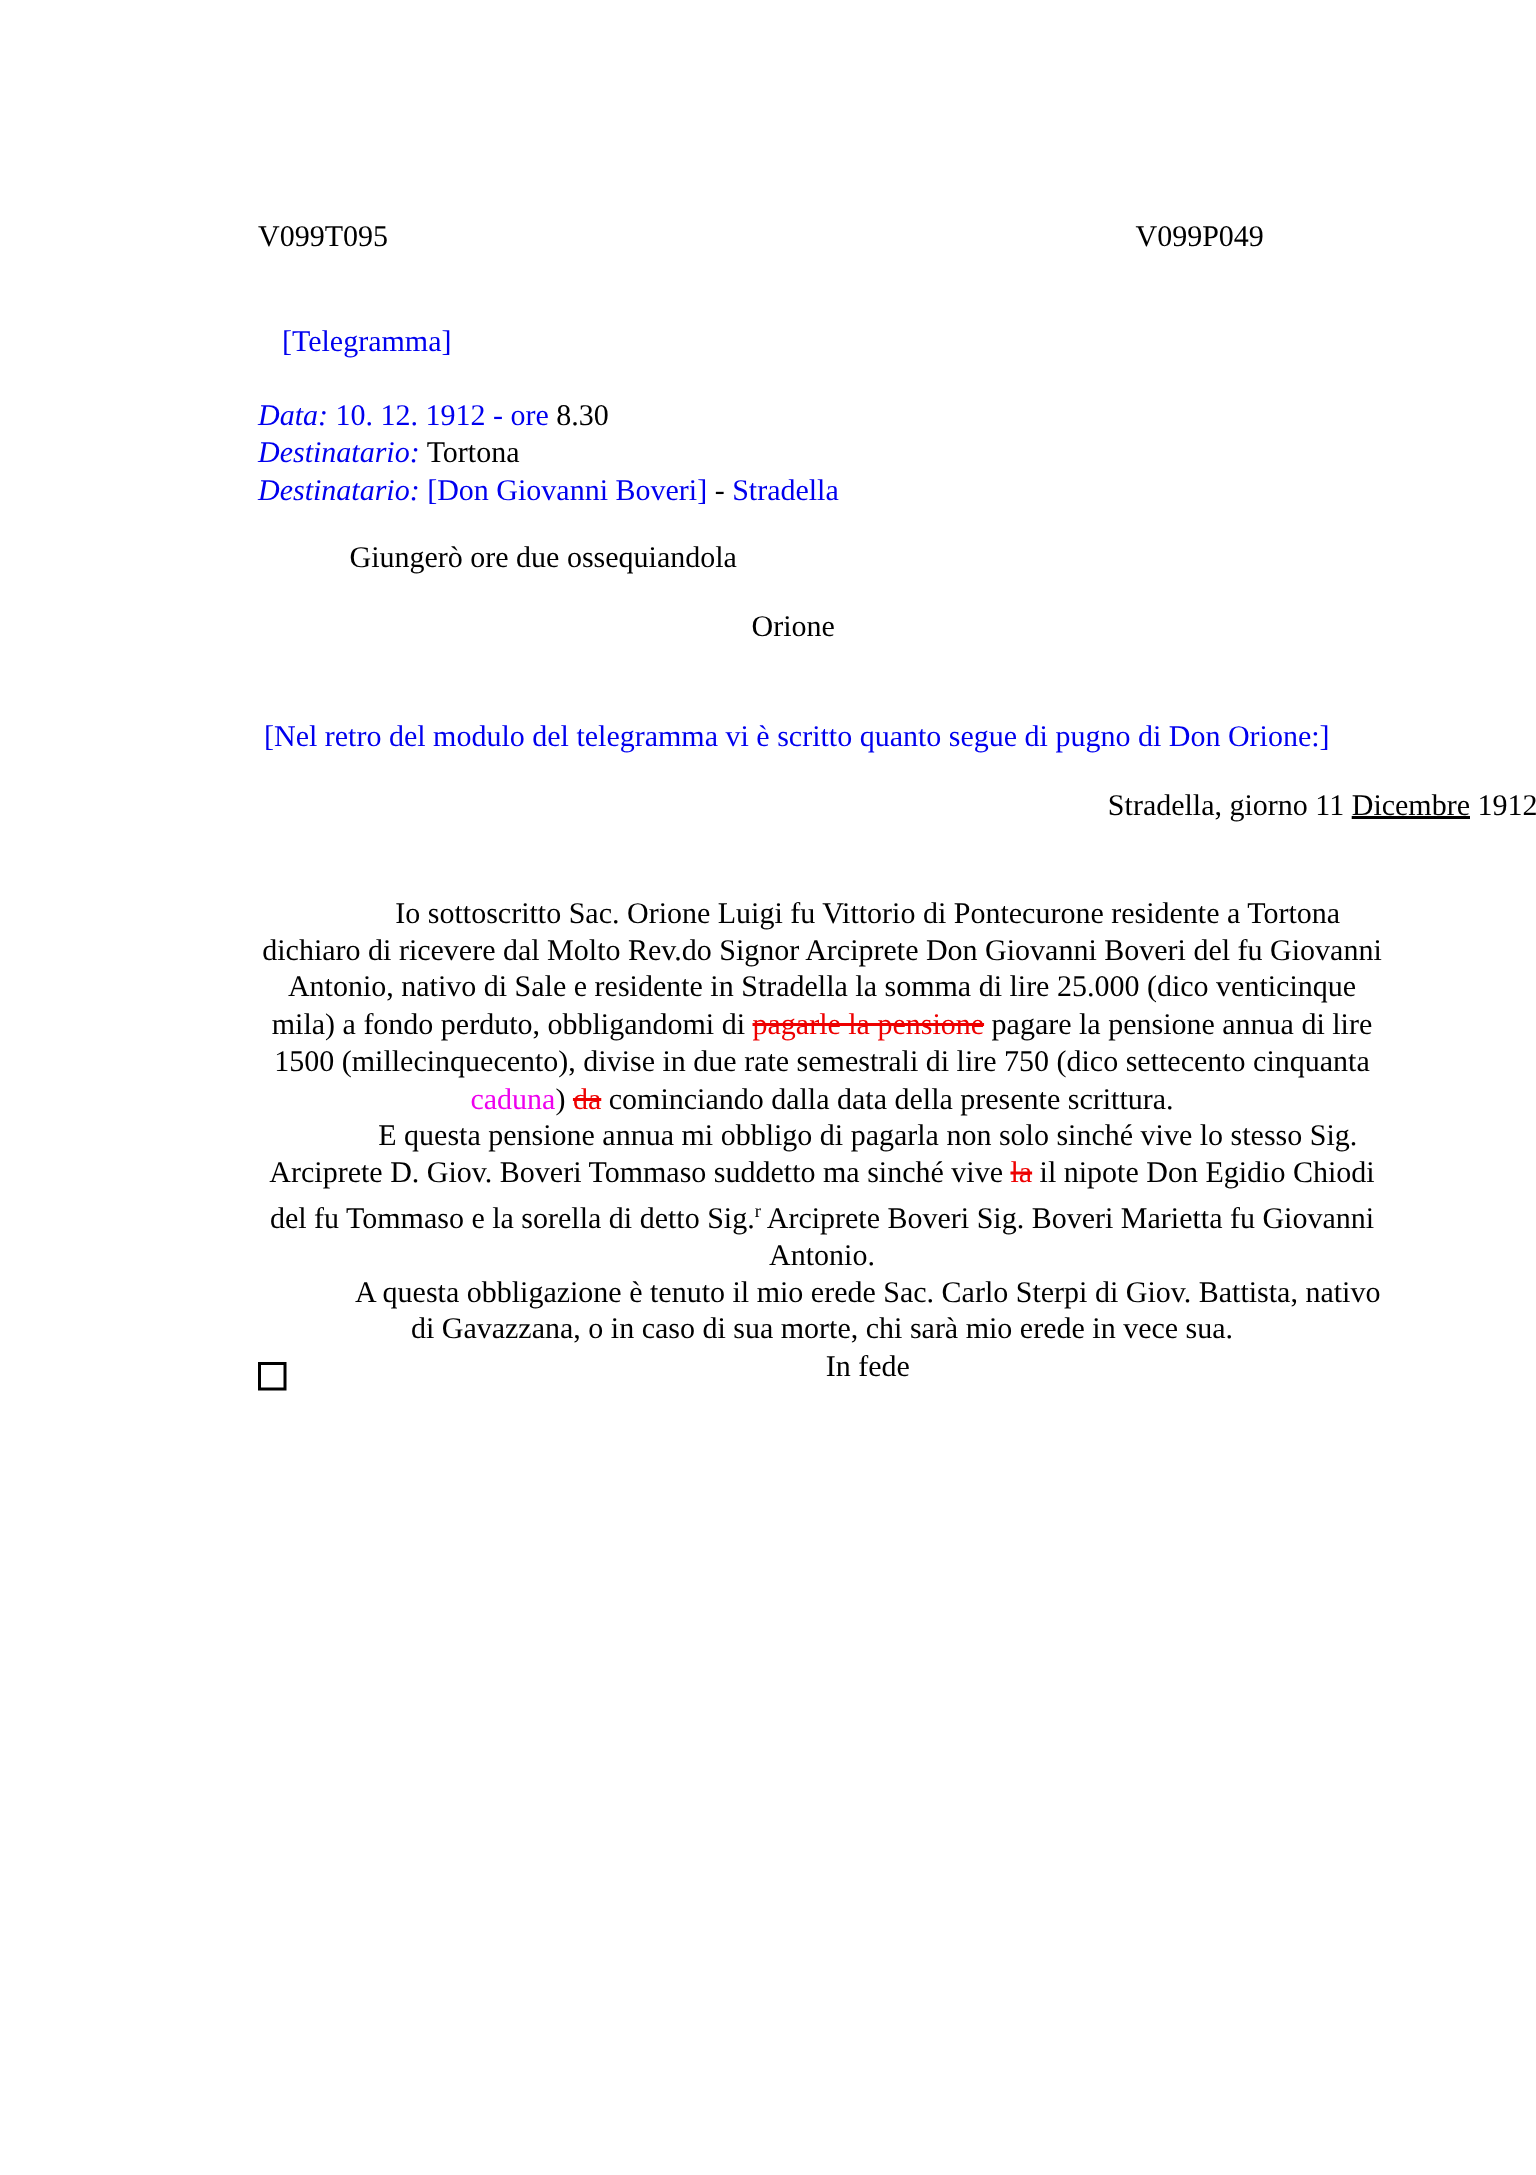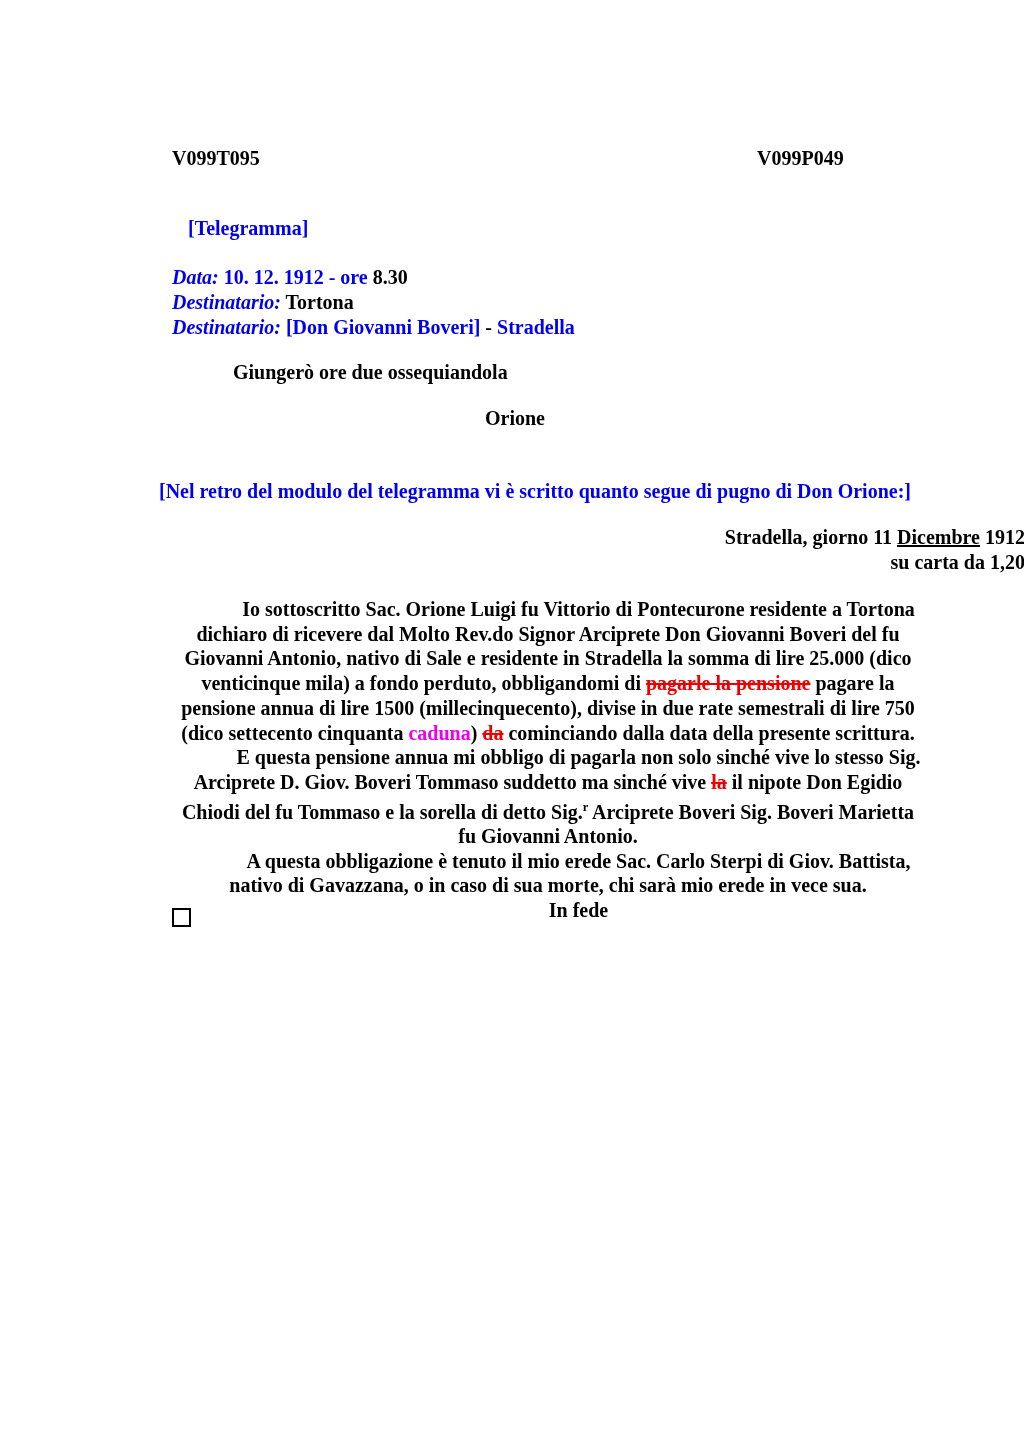--- a/index.html
+++ b/index.html
@@ -5,21 +5,20 @@
   html, body { margin: 0; padding: 0; }
   .page {
     position: relative;
     width: 1024px;
     height: 1450px;
     background: var(--color-background, #ffffff);
     color: var(--color-text, #000000);
     font-family: "Liberation Serif", "DejaVu Serif", serif;
     font-size: 20px;
     overflow: hidden;
-    font-weight: bold;
   }
   .abs { position: absolute; }
   .page p { margin: 0; }
 
   
   .run-blue        { color: var(--color-blue, #0000ee); }
   .run-blue-italic { color: var(--color-blue, #0000ee); font-style: italic; margin-top: 12px; }
   .run-red-strike  { color: var(--color-red, #ee0000); text-decoration: line-through; }
   .run-magenta     { color: var(--color-magenta, #ee00ee); }
   .run-underline   { text-decoration: underline; }
@@ -27,23 +26,23 @@
 
   #header-left  { left: 172px; top: 147px; }
   #header-right { left: 757px; top: 147px; }
 
   #telegram-label { left: 172px; top: 217px; margin-left: 16px; }
 
   #meta { left: 172px; top: 265px; width: 760px; }
   #meta p { line-height: 25px; }
 
   #telegram-message   { left: 233px; top: 361px; }
-  #telegram-signature { left: 485px; top: 407px; }
+  #telegram-signature { left: 501px; top: 407px; }
 
-  #verso-note { left: 159px; top: 480px; width: 800px; }
+  #verso-note { left: 176px; top: 480px; width: 800px; }
 
   #dateline { left: 460px; top: 525px; width: 565px; text-align: right; }
   #dateline p { line-height: 25px; }
 
   #declaration { left: 172px; top: 597px; width: 752px; }
   #declaration p { line-height: 24.7px; text-align: center; }
   .indent { text-indent: 61px; }
 
   #empty-square {
     left: 172px; top: 908px;
@@ -68,21 +67,20 @@
   </div>
 
   <p id="telegram-message" class="abs">Giungerò ore due ossequiandola</p>
 
   <p id="telegram-signature" class="abs">Orione</p>
 
   <p id="verso-note" class="abs"><span class="run-blue">[Nel retro del modulo del telegramma vi è scritto quanto segue di pugno di Don Orione:]</span></p>
 
   <div id="dateline" class="abs">
     <p><span>Stradella, giorno 11 </span><span class="run-underline">Dicembre</span><span> 1912</span></p>
-    <p>su carta da 1,20</p>
   </div>
 
   <div id="declaration" class="abs">
     <p class="indent"><span>Io sottoscritto Sac. Orione Luigi fu Vittorio di Pontecurone residente a Tortona dichiaro di ricevere dal Molto Rev.do Signor Arciprete Don Giovanni Boveri del fu Giovanni Antonio, nativo di Sale e residente in Stradella la somma di lire 25.000 (dico venticinque mila) a fondo perduto, obbligandomi di </span><span class="run-red-strike">pagarle la pensione</span><span> pagare la pensione annua di lire 1500 (millecinquecento), divise in due rate semestrali di lire 750 (dico settecento cinquanta </span><span class="run-magenta">caduna</span><span>) </span><span class="run-red-strike">da</span><span> cominciando dalla data della presente scrittura.</span></p>
     <p class="indent"><span>E questa pensione annua mi obbligo di pagarla non solo sinché vive lo stesso Sig. Arciprete D. Giov. Boveri Tommaso suddetto ma sinché vive </span><span class="run-red-strike">la</span><span> il nipote Don Egidio Chiodi del fu Tommaso e la sorella di detto Sig.</span><span class="run-sup">r</span><span> Arciprete Boveri Sig. Boveri Marietta fu Giovanni Antonio.</span></p>
     <p class="indent"><span>A questa obbligazione è tenuto il mio erede Sac. Carlo Sterpi di Giov. Battista, nativo di Gavazzana, o in caso di sua morte, chi sarà mio erede in vece sua.</span></p>
     <p class="indent">In fede</p>
   </div>
 
   <div id="empty-square" class="abs"></div>

